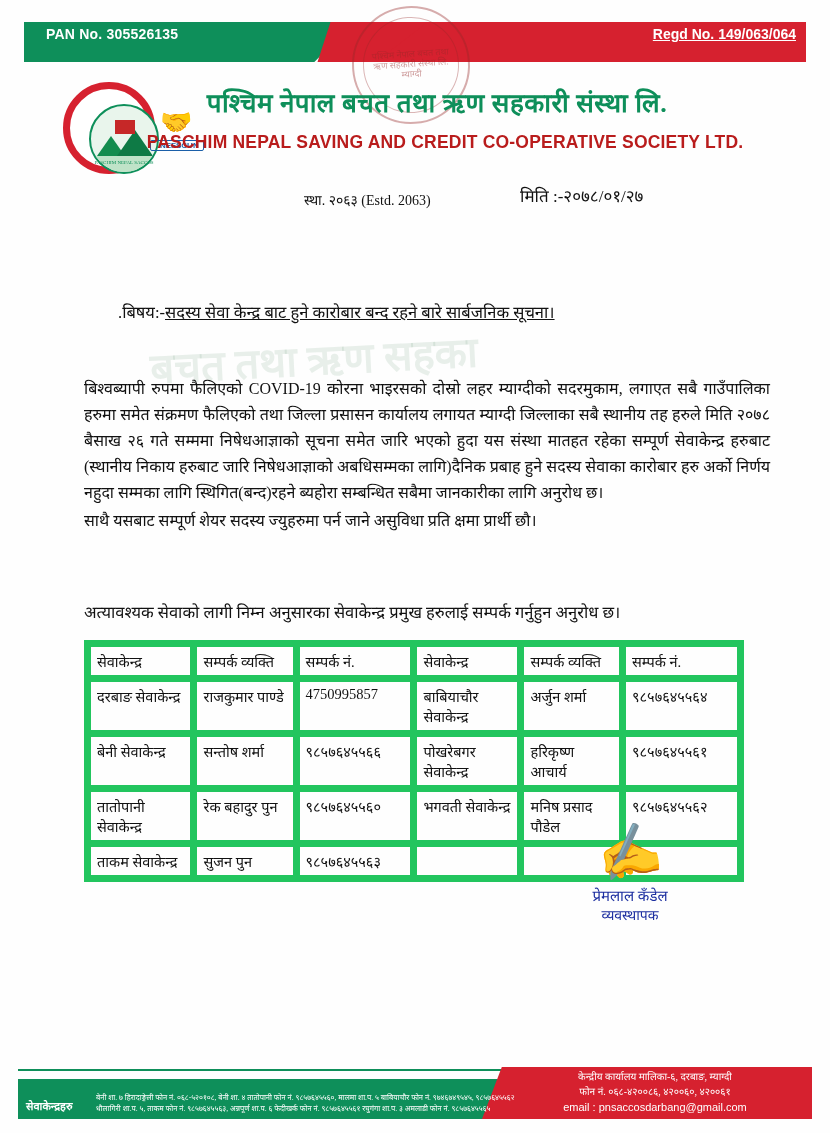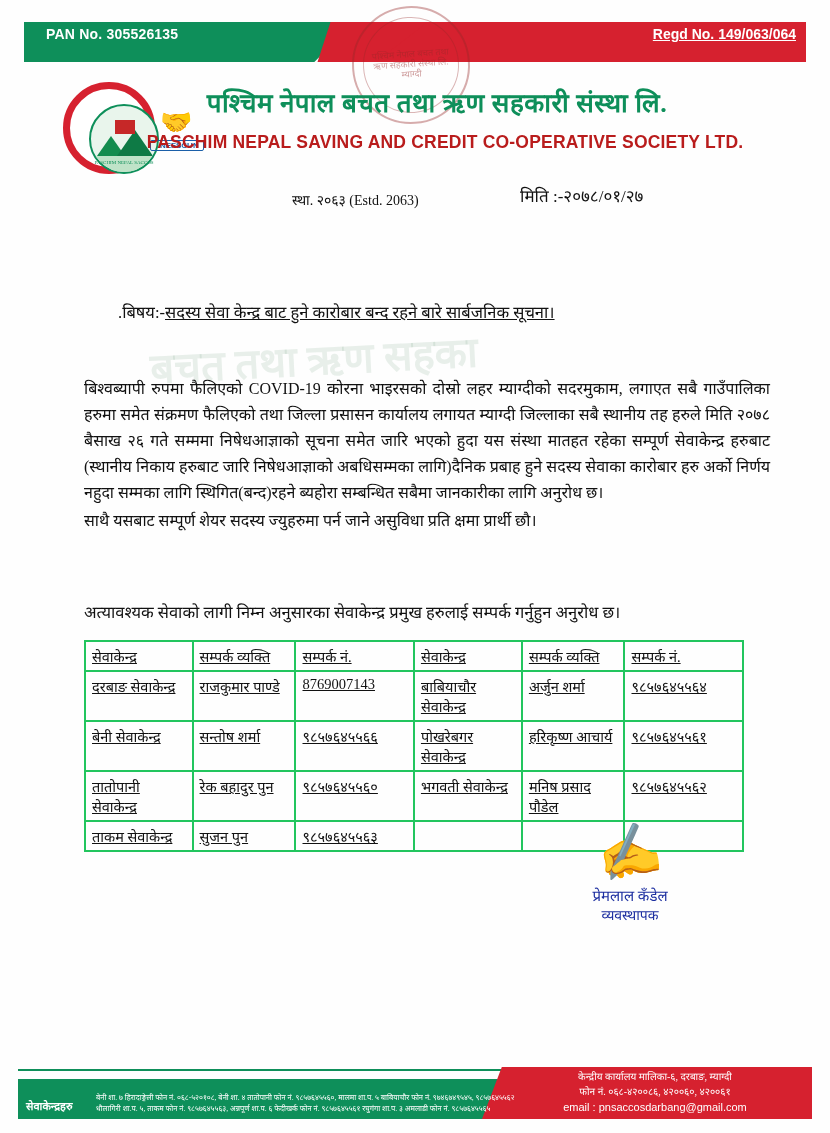--- a/index.html
+++ b/index.html
@@ -138,21 +138,21 @@
     font-family: "Liberation Sans", sans-serif;
     padding-left: 60px;
     letter-spacing: .2px;
   }
   .org-place {
     position: absolute; left: 0; right: 0; top: 160px;
     text-align: center; font-size: 16px; font-weight: bold; color: #0e8f5a;
     padding-left: 60px;
   }
   .estd {
-    position: absolute; left: 292px; top: 190px;
+    position: absolute; left: 304px; top: 190px;
     font-size: 14px; color: #111;
   }
   .miti {
     position: absolute; left: 520px; top: 184px;
     font-size: 17px; color: #111;
   }
 
   
   .watermark {
     position: absolute; left: 150px; top: 330px;
@@ -183,26 +183,25 @@
   }
 
   
   table.contacts {
     position: absolute; left: 84px; top: 640px;
     width: 660px;
     border-collapse: collapse;
     font-size: 14.5px;
   }
   table.contacts td, table.contacts th {
-    border: 2px solid #22c55e;
+    border: 7px solid #22c55e;
     padding: 4px 6px;
     vertical-align: top;
     text-align: left;
     font-weight: normal;
-    text-decoration: underline;
   }
   table.contacts th { font-weight: normal; }
   .col-a { width: 110px; }
   .col-b { width: 105px; }
   .col-c { width: 120px; }
   .col-d { width: 110px; }
   .col-e { width: 105px; }
   .col-f { width: 120px; }
 
   
@@ -312,21 +311,21 @@
         <th class="col-c">सम्पर्क नं.</th>
         <th class="col-d">सेवाकेन्द्र</th>
         <th class="col-e">सम्पर्क व्यक्ति</th>
         <th class="col-f">सम्पर्क नं.</th>
       </tr>
     </thead>
     <tbody>
       <tr>
         <td>दरबाङ सेवाकेन्द्र</td>
         <td>राजकुमार पाण्डे</td>
-        <td>8769007143</td>
+        <td>4750995857</td>
         <td>बाबियाचौर सेवाकेन्द्र</td>
         <td>अर्जुन शर्मा</td>
         <td>९८५७६४५५६४</td>
       </tr>
       <tr>
         <td>बेनी सेवाकेन्द्र</td>
         <td>सन्तोष शर्मा</td>
         <td>९८५७६४५५६६</td>
         <td>पोखरेबगर सेवाकेन्द्र</td>
         <td>हरिकृष्ण आचार्य</td>

